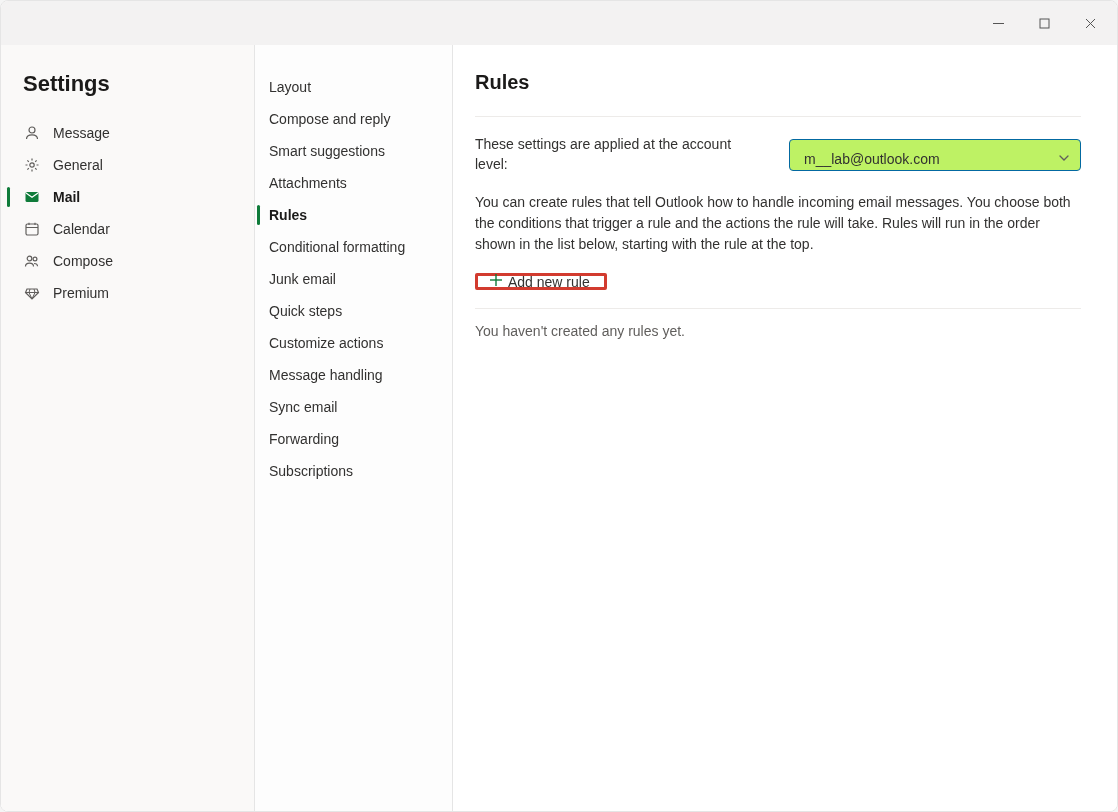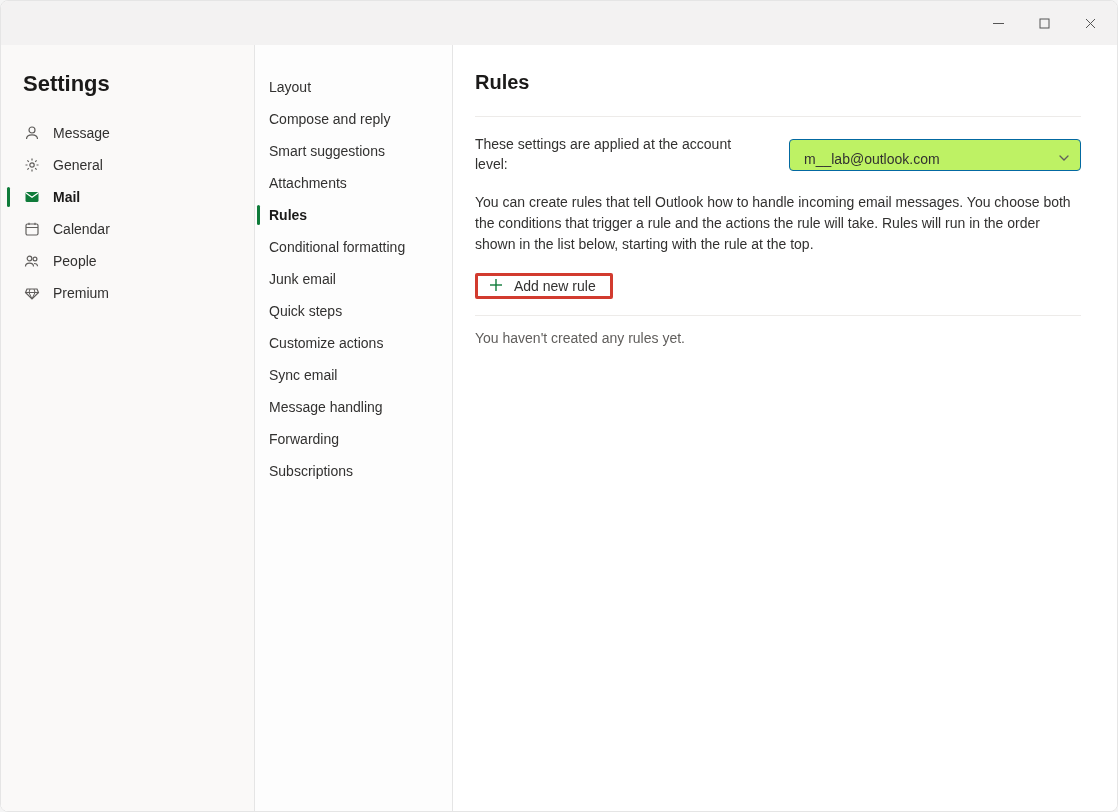--- a/index.html
+++ b/index.html
@@ -195,22 +195,22 @@
     margin-bottom: 18px;
   }
   .add-rule-row {
     padding-bottom: 16px;
     border-bottom: 1px solid #edebe9;
     margin-bottom: 14px;
   }
   .add-rule-btn {
     display: inline-flex;
     align-items: center;
-    gap: 10px;
-    height: 26px;
+    gap: 4px;
+    height: 17px;
     padding: 0 14px 0 10px;
     border: 3px solid #d23b2f;
     border-radius: 2px;
     font-size: 14px;
     color: #323130;
     background: #fff;
     cursor: default;
   }
   .add-rule-btn .plus {
     color: #0f7b3a;
@@ -290,21 +290,21 @@
           <span>Calendar</span>
         </div>
         <div class="nav1-item">
           <span class="ico">
             <svg width="16" height="16" viewBox="0 0 16 16" fill="none">
                 <circle cx="5.5" cy="5.5" r="2.3" stroke="currentColor" stroke-width="1.2"></circle>
                 <circle cx="11" cy="6" r="1.9" stroke="currentColor" stroke-width="1.2"></circle>
                 <path d="M1.5 13.5c0-2.2 1.8-3.3 4-3.3s4 1.1 4 3.3M10 10.5c1.8 0 3.5.8 3.5 2.8" stroke="currentColor" stroke-width="1.2"></path>
               </svg>
           </span>
-          <span>People</span>
+          <span>Compose</span>
         </div>
         <div class="nav1-item">
           <span class="ico">
             <svg width="16" height="16" viewBox="0 0 16 16" fill="none">
                 <path d="M3 4h10l1.5 3.5L8 14 1.5 7.5 3 4z" stroke="currentColor" stroke-width="1.2"></path>
                 <path d="M1.5 7.5h13M6 4l-1 3.5L8 14M10 4l1 3.5L8 14" stroke="currentColor" stroke-width="1"></path>
               </svg>
           </span>
           <span>Premium</span>
         </div>
@@ -333,24 +333,24 @@
       <div class="nav2-item">
           <span>Junk email</span>
         </div>
       <div class="nav2-item">
           <span>Quick steps</span>
         </div>
       <div class="nav2-item">
           <span>Customize actions</span>
         </div>
       <div class="nav2-item">
+          <span>Message handling</span>
+        </div>
+      <div class="nav2-item">
           <span>Sync email</span>
-        </div>
-      <div class="nav2-item">
-          <span>Message handling</span>
         </div>
       <div class="nav2-item">
           <span>Forwarding</span>
         </div>
       <div class="nav2-item">
           <span>Subscriptions</span>
         </div>
     </div>
 
     <div class="col3">

